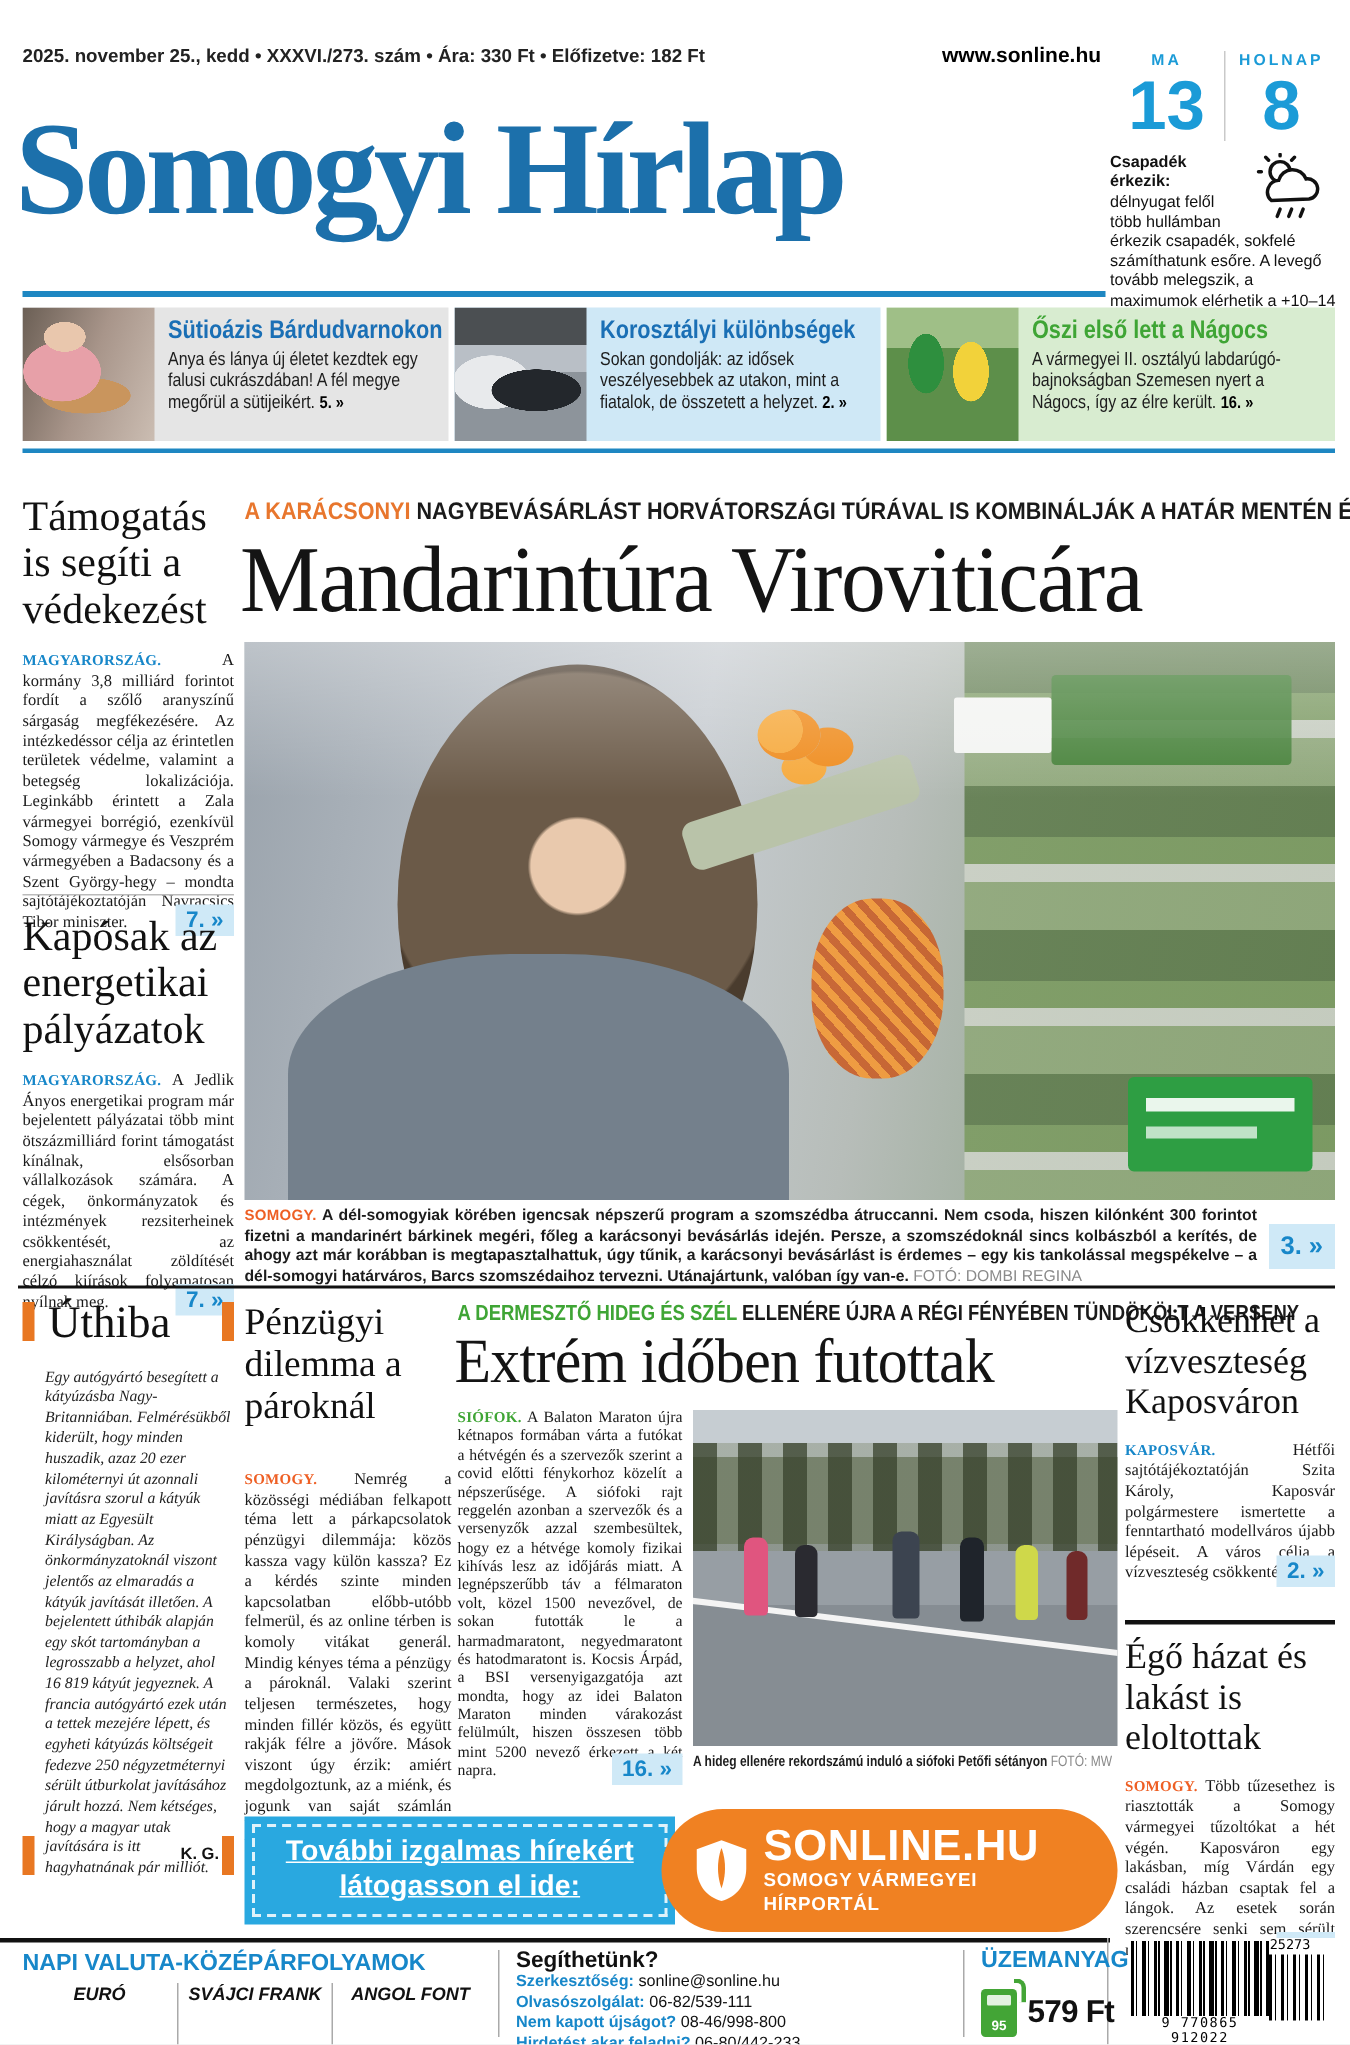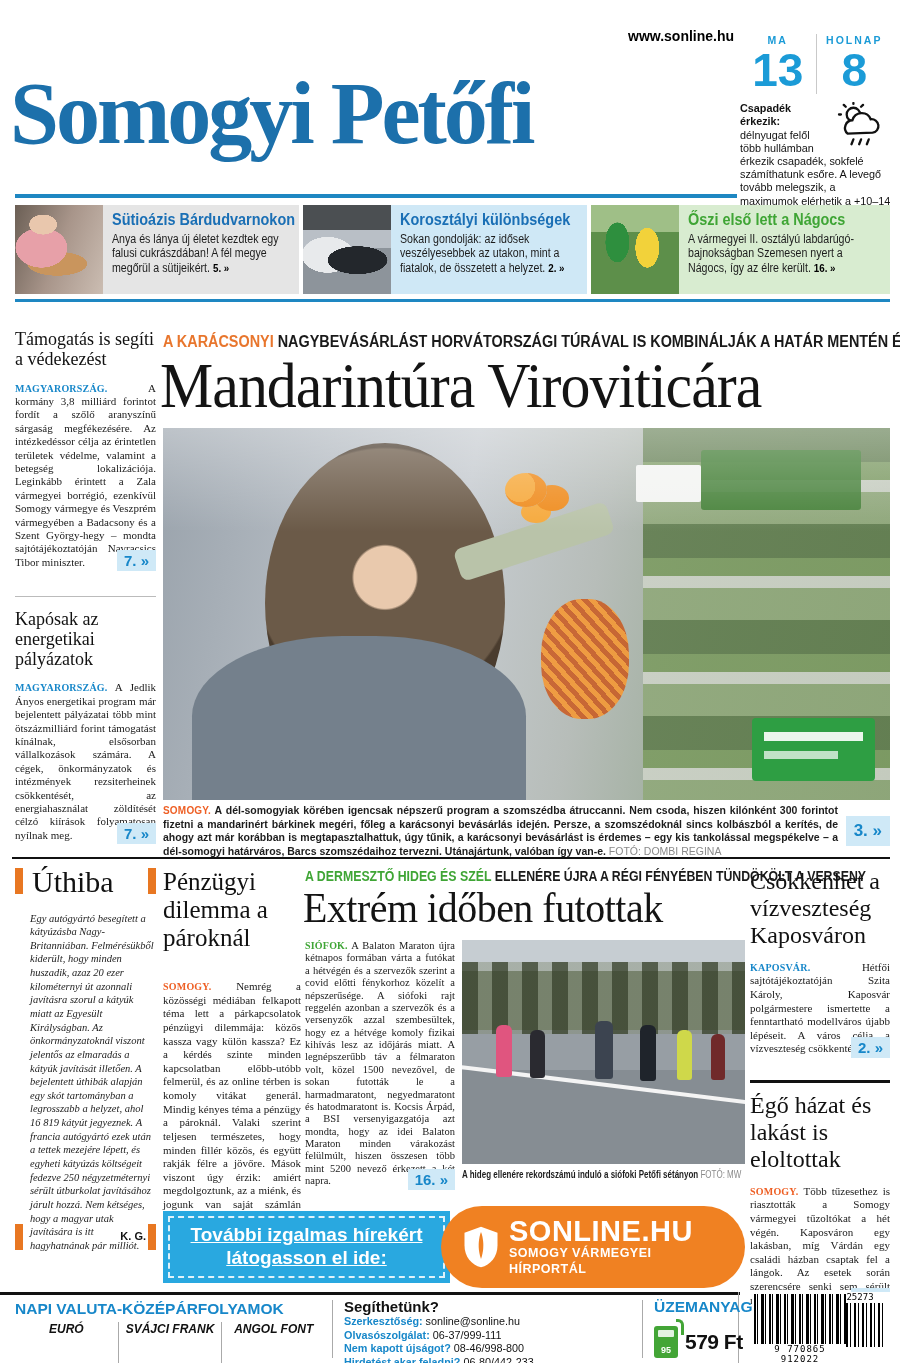--- a/index.html
+++ b/index.html
@@ -69,21 +69,21 @@
   .atitle { font-family:"Liberation Serif",serif; color:#111; }
   .loc { font-weight:bold; font-size:10px; letter-spacing:.2px; }
   .loc-blue { color:#1787c9; } .loc-orange { color:#ee5f24; } .loc-green { color:#3fa535; }
   .abody { font-family:"Liberation Serif",serif; text-align:justify; color:#1a1a1a; }
   .pref { position:absolute; right:0; bottom:-2px; background:#cfe9f7; color:#1787c9;
           font-weight:bold; font-size:15px; padding:2px 7px; }
 
   
   .leftcol-a { left:15px; top:330px; width:141px; }
   .leftcol-b { left:15px; top:610px; width:141px; }
-  .lc-title { font-size:18px; line-height:1.1; margin-bottom:12px; }
+  .lc-title { font-size:28px; line-height:1.1; margin-bottom:12px; }
   .lc-body-wrap { position:relative; }
   .lc-body { font-size:11px; line-height:1.22; }
   .col-div { left:15px; top:596px; width:141px; height:1px; background:#bbb; }
 
   
   .kicker-main { left:163px; top:333px; width:740px; font-size:16px; font-weight:bold; color:#1a1a1a; }
   .kicker-acc-orange { color:#e8762d; }
   .kicker-acc-green { color:#3fa535; }
   .headline-main { left:160px; top:352px; font-size:63px; line-height:1.1; letter-spacing:-1px; color:#141414; }
 
@@ -206,23 +206,24 @@
   .bc-num { position:absolute; left:0px; top:52px; width:96px; font-family:"DejaVu Sans Mono",monospace; font-size:9px; color:#000; text-align:center; letter-spacing:1px; }
   .bc-supp-num { position:absolute; right:12px; top:0; width:40px; font-family:"DejaVu Sans Mono",monospace; font-size:9px; text-align:center; color:#000; }
   .bc-supp { position:absolute; right:6px; top:11px; width:40px; height:44px;
       background:repeating-linear-gradient(90deg,#000 0 2px,#fff 2px 4px,#000 4px 5px,#fff 5px 8px); }
 </style>
 </head>
 <body>
 
 <div id="page">
 
+  <div class="abs dateline">2025. november 25., kedd • XXXVI./273. szám • Ára: 330 Ft • Előfizetve: 182 Ft</div>
   <div class="abs website">www.sonline.hu</div>
 
-  <div class="abs masthead">Somogyi Petőfi</div>
+  <div class="abs masthead">Somogyi Hírlap</div>
   <div class="abs mast-rule"></div>
 
   <div class="abs weather">
     <div class="wx-cols">
       <div class="wx-col">
         <div class="wx-label">MA</div>
         <div class="wx-temp">13</div>
       </div>
       <div class="wx-col">
         <div class="wx-label">HOLNAP</div>
@@ -403,21 +404,21 @@
       <div class="cur-cell">
         <div class="cur-label">ANGOL FONT</div>
         <div class="cur-val"><span>435 Ft</span> <span class="cur-arrow">↓</span></div>
       </div>
     </div>
   </div>
 
   <div class="abs help">
     <div class="help-title">Segíthetünk?</div>
     <div class="help-row"><b>Szerkesztőség:</b><span> sonline@sonline.hu</span></div>
-    <div class="help-row"><b>Olvasószolgálat:</b><span> 06-37/999-111</span></div>
+    <div class="help-row"><b>Olvasószolgálat:</b><span> 06-82/539-111</span></div>
     <div class="help-row"><b>Nem kapott újságot?</b><span> 08-46/998-800</span></div>
     <div class="help-row"><b>Hirdetést akar feladni?</b><span> 06-80/442-233</span></div>
   </div>
 
   <div class="abs fuel">
     <div class="fuel-title">ÜZEMANYAGÁRAK</div>
     <div class="fuel-row">
       <div class="pump pump-95">
         <span class="screen"></span>
           <span class="hose"></span>

